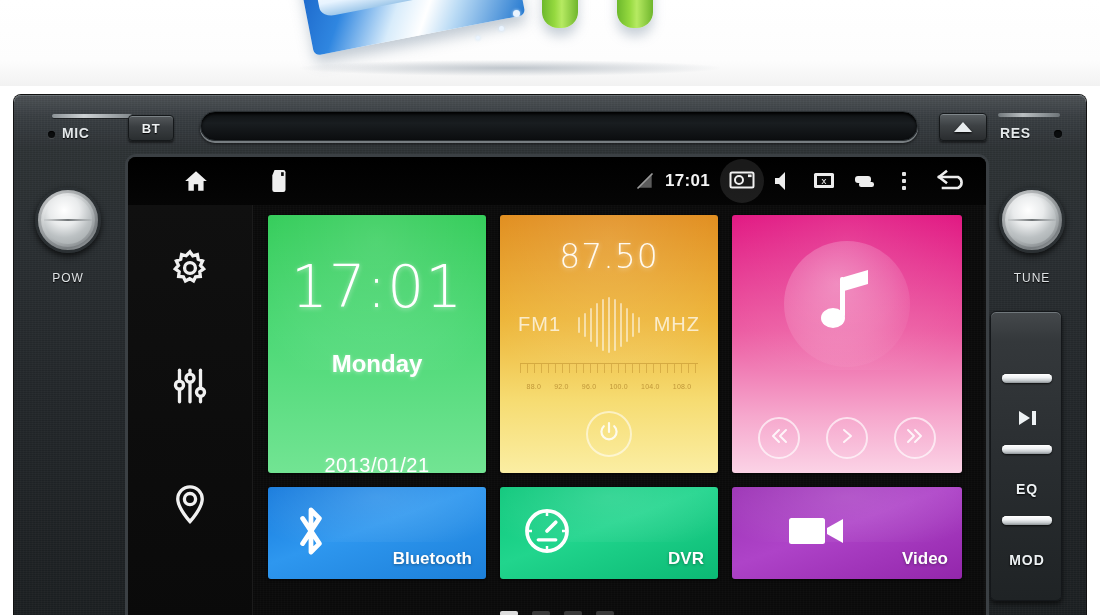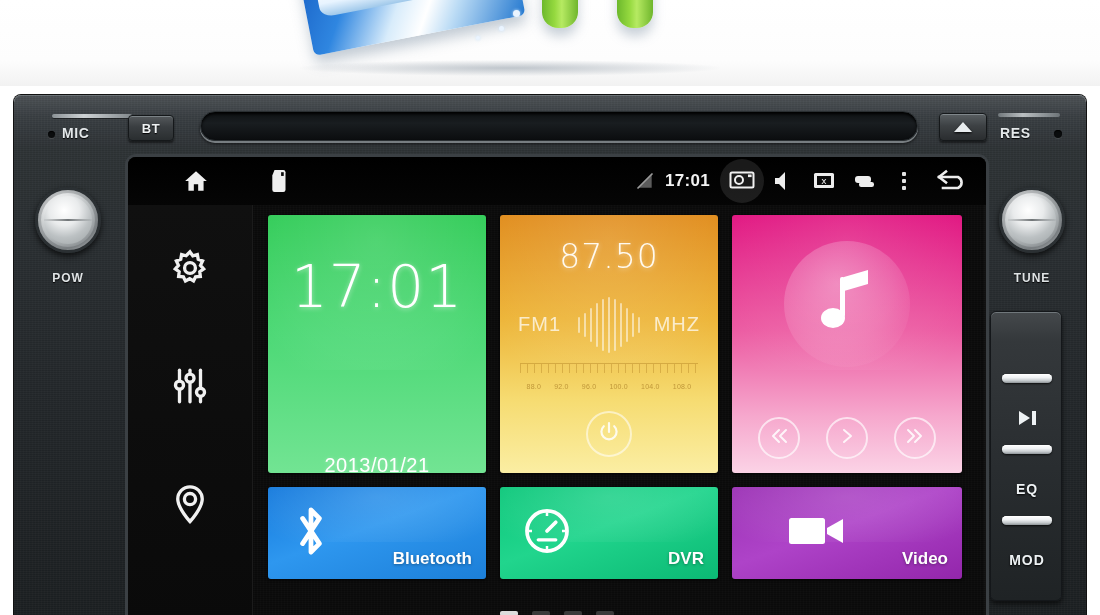--- a/index.html
+++ b/index.html
@@ -141,21 +141,21 @@
   }
   .knob-ring {
     position:absolute; inset:-4px; border-radius:50%;
     background: repeating-conic-gradient(#c9ced1 0deg 3deg, #4c5154 3deg 6deg);
     z-index:-1;
   }
   #knob-pow { left:21px; top:92px; }
   #knob-tune { left:985px; top:92px; }
   .knob-label {
     position:absolute; width:96px; text-align:center;
-    font-size:12px; font-weight:bold; color:#dfe3e5; letter-spacing:1px;
+    font-size:12px; font-weight:normal; color:#dfe3e5; letter-spacing:1px;
     text-shadow:0 1px 1px #000;
   }
   #label-pow { left:6px; top:176px; }
   #label-tune { left:970px; top:176px; }
 
   
   .btn-stack {
     position:absolute; top:216px; width:72px; height:290px;
     background: linear-gradient(180deg,#45494c 0%,#34383b 10%,#2a2e31 50%,#1f2325 100%);
     border-radius:6px;
@@ -498,20 +498,21 @@
           <circle cx="12" cy="9.2" r="3.2"></circle>
         </svg>
       </span>
     </div>
 
     <div id="tile-grid">
 
       <div class="tile" id="tile-clock">
         <div class="tile-gloss"></div>
         <div class="clock-time">17:01</div>
+        <div class="clock-day">Monday</div>
         <div class="clock-date">2013/01/21</div>
       </div>
 
       <div class="tile" id="tile-radio">
         <div class="tile-gloss"></div>
         <div class="radio-freq">87.50</div>
         <div class="radio-bars">
           <i style="height:16px"></i>
             <i style="height:24px"></i>
             <i style="height:34px"></i>

